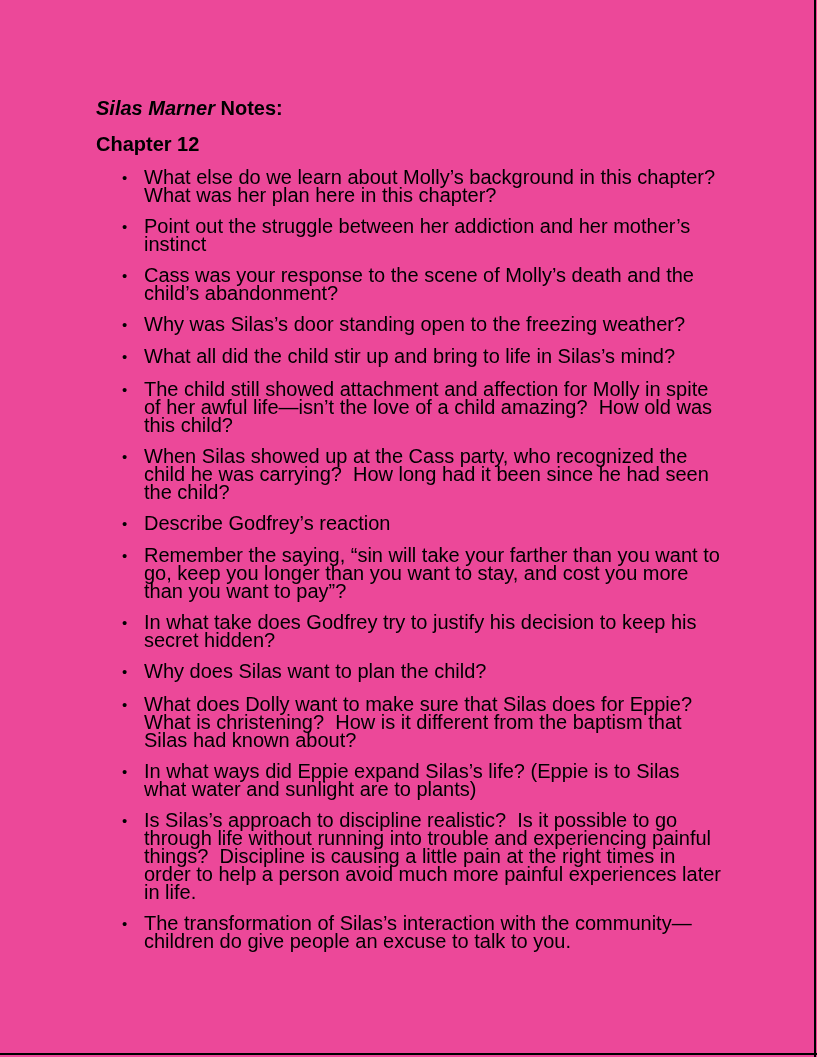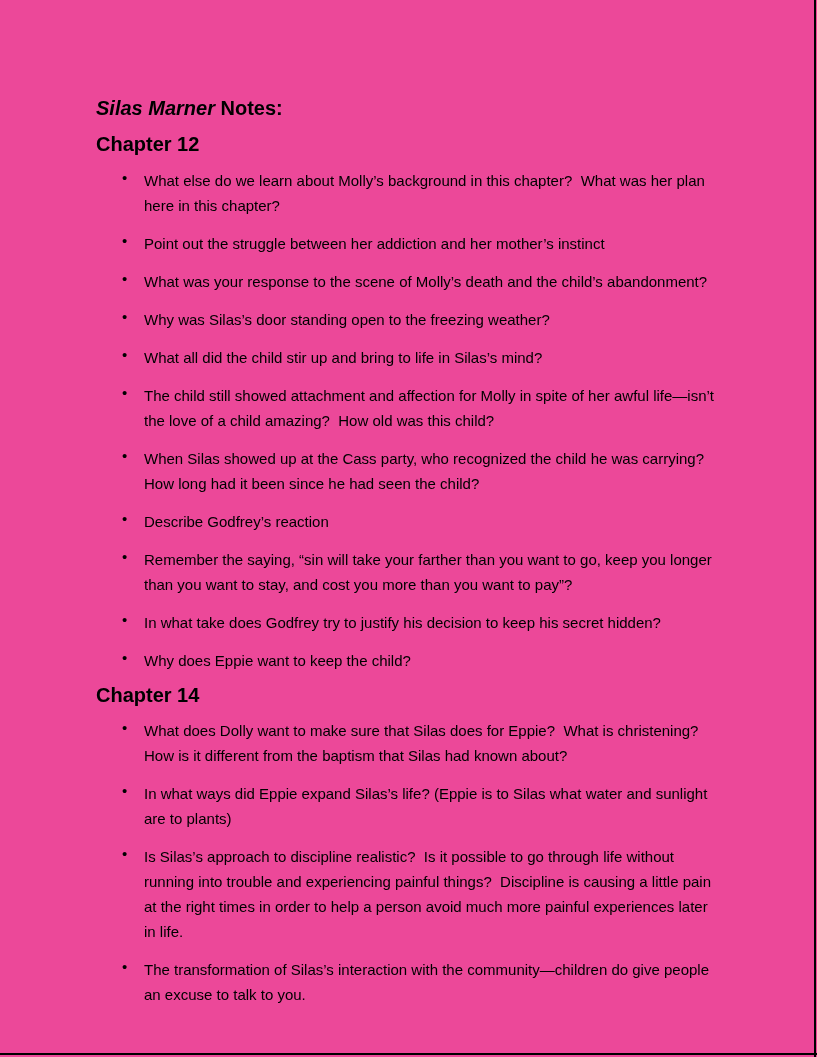--- a/index.html
+++ b/index.html
@@ -61,22 +61,22 @@
   }
   .bullet-icon {
     flex: none;
     width: 22px;
     margin-left: 26px;
     font-size: 15px;
     line-height: 19.6px;
   }
   .bullet-text {
     flex: 1;
-    font-size: 15px;
-    line-height: 25px;
+    font-size: 20px;
+    line-height: 18px;
     white-space: pre-wrap;
   }
 </style>
 </head>
 <body>
 
 <div class="page">
   <div class="content">
 
     <div class="doc-title"><span class="book">Silas Marner</span><span> Notes:</span></div>
@@ -86,21 +86,21 @@
     <div class="bullet-item">
       <span class="bullet-icon">•</span>
       <span class="bullet-text">What else do we learn about Molly’s background in this chapter?  What was her plan here in this chapter?</span>
     </div>
     <div class="bullet-item">
       <span class="bullet-icon">•</span>
       <span class="bullet-text">Point out the struggle between her addiction and her mother’s instinct</span>
     </div>
     <div class="bullet-item">
       <span class="bullet-icon">•</span>
-      <span class="bullet-text">What was your response to the scene of Molly’s death and the child’s abandonment?</span>
+      <span class="bullet-text">Cass was your response to the scene of Molly’s death and the child’s abandonment?</span>
     </div>
     <div class="bullet-item">
       <span class="bullet-icon">•</span>
       <span class="bullet-text">Why was Silas’s door standing open to the freezing weather?</span>
     </div>
     <div class="bullet-item">
       <span class="bullet-icon">•</span>
       <span class="bullet-text">What all did the child stir up and bring to life in Silas’s mind?</span>
     </div>
     <div class="bullet-item">
@@ -120,24 +120,23 @@
     <div class="bullet-item">
       <span class="bullet-icon">•</span>
       <span class="bullet-text">Remember the saying, “sin will take your farther than you want to go, keep you longer than you want to stay, and cost you more than you want to pay”?</span>
     </div>
     <div class="bullet-item">
       <span class="bullet-icon">•</span>
       <span class="bullet-text">In what take does Godfrey try to justify his decision to keep his secret hidden?</span>
     </div>
     <div class="bullet-item">
       <span class="bullet-icon">•</span>
-      <span class="bullet-text">Why does Eppie want to keep the child?</span>
+      <span class="bullet-text">Why does Silas want to plan the child?</span>
     </div>
 
-    <div class="chapter-heading">Chapter 14</div>
 
     <div class="bullet-item">
       <span class="bullet-icon">•</span>
       <span class="bullet-text">What does Dolly want to make sure that Silas does for Eppie?  What is christening?  How is it different from the baptism that Silas had known about?</span>
     </div>
     <div class="bullet-item">
       <span class="bullet-icon">•</span>
       <span class="bullet-text">In what ways did Eppie expand Silas’s life? (Eppie is to Silas what water and sunlight are to plants)</span>
     </div>
     <div class="bullet-item">

